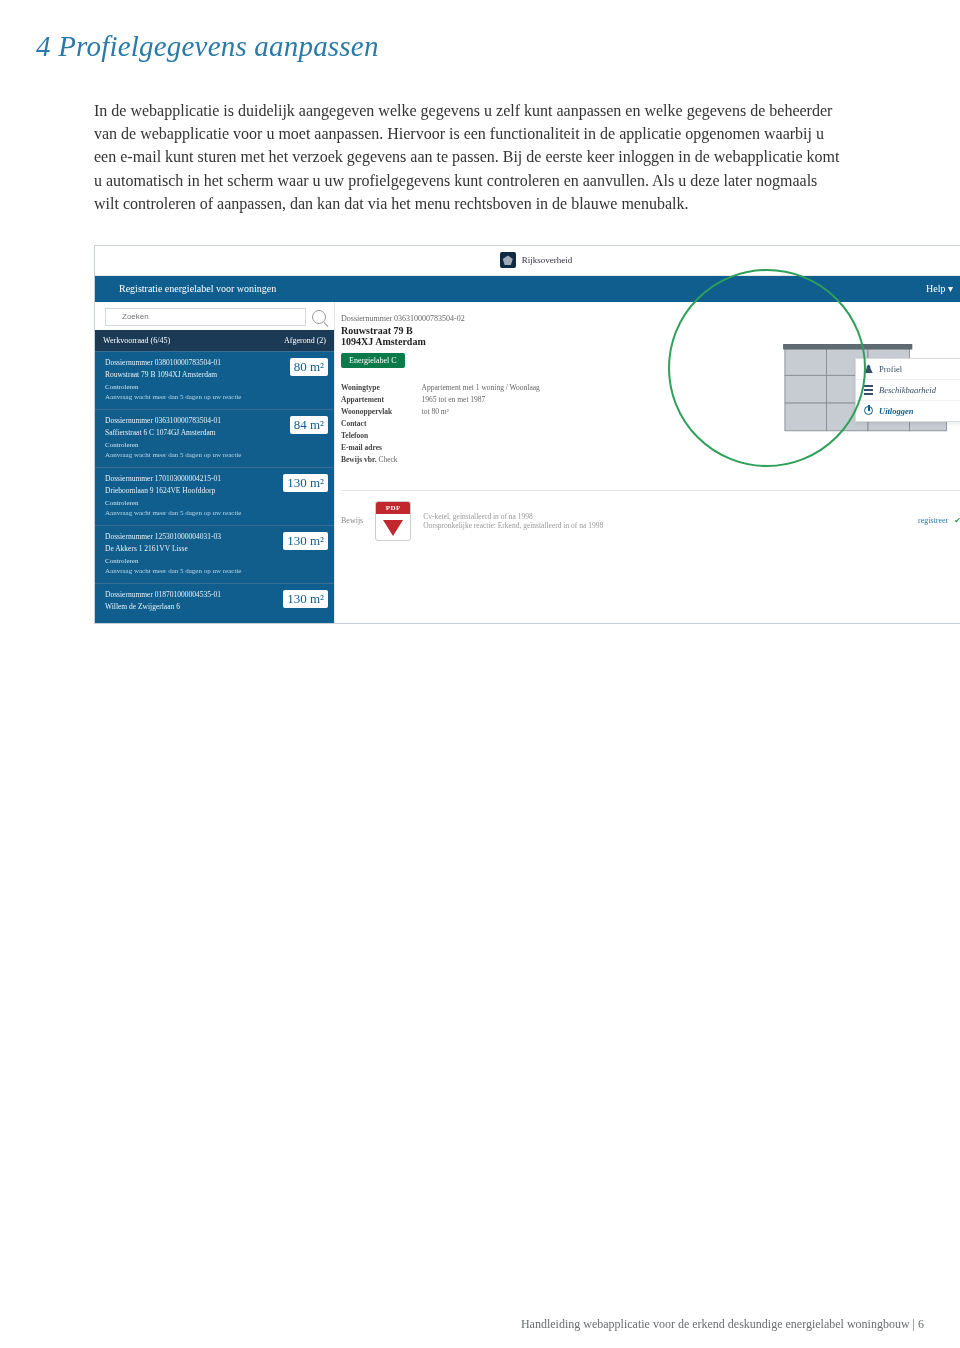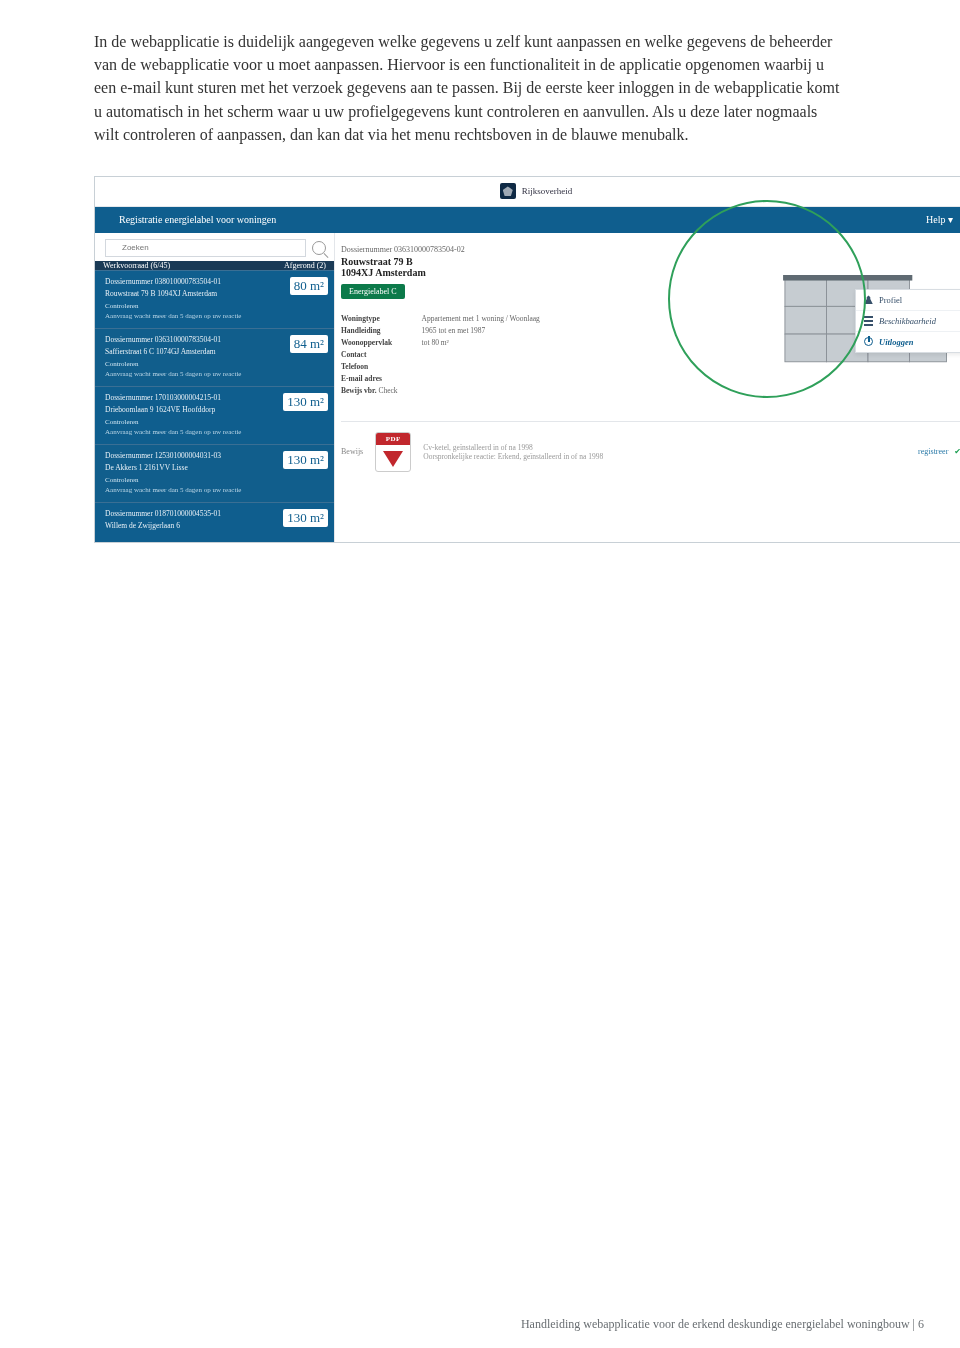--- a/index.html
+++ b/index.html
@@ -12,21 +12,21 @@
   .app-top { height: 30px; display: flex; align-items: center; justify-content: center; background: #fff; border-bottom: 1px solid #e5e8ec; font-size: 9px; color: #334; gap: 6px; }
   .rijks-logo { width: 16px; height: 16px; background: #0f2a45; border-radius: 2px; position: relative; }
   .rijks-logo::after { content: ""; position: absolute; inset: 3px; background: #fff; opacity: .6; clip-path: polygon(50% 0, 100% 35%, 80% 100%, 20% 100%, 0 35%); }
   .app-bluebar { height: 26px; background: #0f5e8e; color: #fff; display: flex; align-items: center; justify-content: space-between; padding: 0 24px; font-size: 10px; }
   .app-body { display: flex; min-height: 300px; position: relative; }
   .sidebar { width: 240px; background: #fff; border-right: 1px solid #e3e6ea; display: flex; flex-direction: column; }
   .searchrow { display: flex; align-items: center; padding: 6px 8px 4px 10px; gap: 6px; }
   .searchrow input { flex: 1; height: 18px; border: 1px solid #d3d8de; font-size: 8px; padding: 0 16px; }
   .searchrow .mag { width: 14px; height: 14px; border: 1px solid #999; border-radius: 50%; position: relative; }
   .searchrow .mag::after { content: ""; position: absolute; width: 6px; height: 1px; background: #999; right: -4px; bottom: -2px; transform: rotate(45deg); }
-  .tabhead { display: flex; justify-content: space-between; align-items: center; background: #1a3a56; color: #fff; font-size: 8px; padding: 0 8px; }
+  .tabhead { display: flex; justify-content: space-between; align-items: center; background: #1a3a56; color: #fff; font-size: 8px; padding: 6px 8px; }
   .dossier { background: #0f5e8e; color: #e8f0f6; font-size: 7.5px; padding: 6px 8px 8px 10px; border-top: 1px solid #3a6f94; position: relative; }
   .dossier.alt { background: #115e8c; }
   .dossier .dtitle { font-weight: 400; font-size: 7.5px; }
   .dossier .dmid { margin: 3px 0 4px 0; line-height: 1.2; }
   .dossier .dfoot1 { color: #cfe5f2; font-size: 7px; }
   .dossier .dfoot2 { color: #b9d5e6; font-size: 7px; margin-top: 2px; }
   .dossier .chip { position: absolute; right: 6px; top: 6px; background: #fff; color: #0f5e8e; border-radius: 2px; font-size: 13px; padding: 1px 4px; }
   .main { flex: 1; padding: 12px 16px 8px 6px; font-size: 8px; color: #555; position: relative; }
   .main .d-num { color: #666; }
   .main .addr1 { font-size: 10px; font-weight: 700; color: #222; margin-top: 2px; }
@@ -57,20 +57,21 @@
   .ico.power { border: 1.5px solid #0f5e8e; border-radius: 50%; position: relative; }
   .ico.power::after { content: ""; position: absolute; left: 3px; top: -2px; width: 1.5px; height: 6px; background: #0f5e8e; }
   .cursor { position: absolute; left: 118px; top: 52px; font-size: 12px; color: #fff; pointer-events: none; transform: rotate(-10deg); }
   .footer { position: absolute; right: 36px; bottom: 16px; font-size: 12px; color: #6a6f73; }
 </style>
 </head>
 <body>
 
 <div class="page">
 
+  <h1 class="section-heading">4  Profielgegevens aanpassen</h1>
 
   <p class="body-block">In de webapplicatie is duidelijk aangegeven welke gegevens u zelf kunt aanpassen en welke gegevens de beheerder van de webapplicatie voor u moet aanpassen. Hiervoor is een functionaliteit in de applicatie opgenomen waarbij u een e-mail kunt sturen met het verzoek gegevens aan te passen. Bij de eerste keer inloggen in de webapplicatie komt u automatisch in het scherm waar u uw profielgegevens kunt controleren en aanvullen. Als u deze later nogmaals wilt controleren of aanpassen, dan kan dat via het menu rechtsboven in de blauwe menubalk.</p>
 
   <div class="screenshot-wrap">
     <div class="app-frame">
 
       <div class="app-top">
         <span class="rijks-logo"></span>
         <span>Rijksoverheid</span>
       </div>
@@ -134,21 +135,21 @@
 
         <div class="main">
           <div class="d-num">Dossiernummer 036310000783504-02</div>
           <div class="addr1">Rouwstraat 79 B</div>
           <div class="addr2">1094XJ Amsterdam</div>
           <span class="label-badge">Energielabel C</span>
 
           <div class="proprow">
             <div class="propcol">
               <div><span class="k">Woningtype</span></div>
-              <div><span class="k">Handleiding</span></div>
+              <div><span class="k">Appartement</span></div>
               <div><span class="k">Woonoppervlak</span></div>
               <div><span class="k">Contact</span></div>
               <div><span class="k">Telefoon</span></div>
               <div><span class="k">E-mail adres</span></div>
               <div><span class="k">Bewijs vbr.</span> <span class="v">Check</span></div>
             </div>
             <div class="propcol">
               <div class="v">Appartement met 1 woning / Woonlaag</div>
               <div class="v">1965 tot en met 1987</div>
               <div class="v">tot 80 m²</div>

